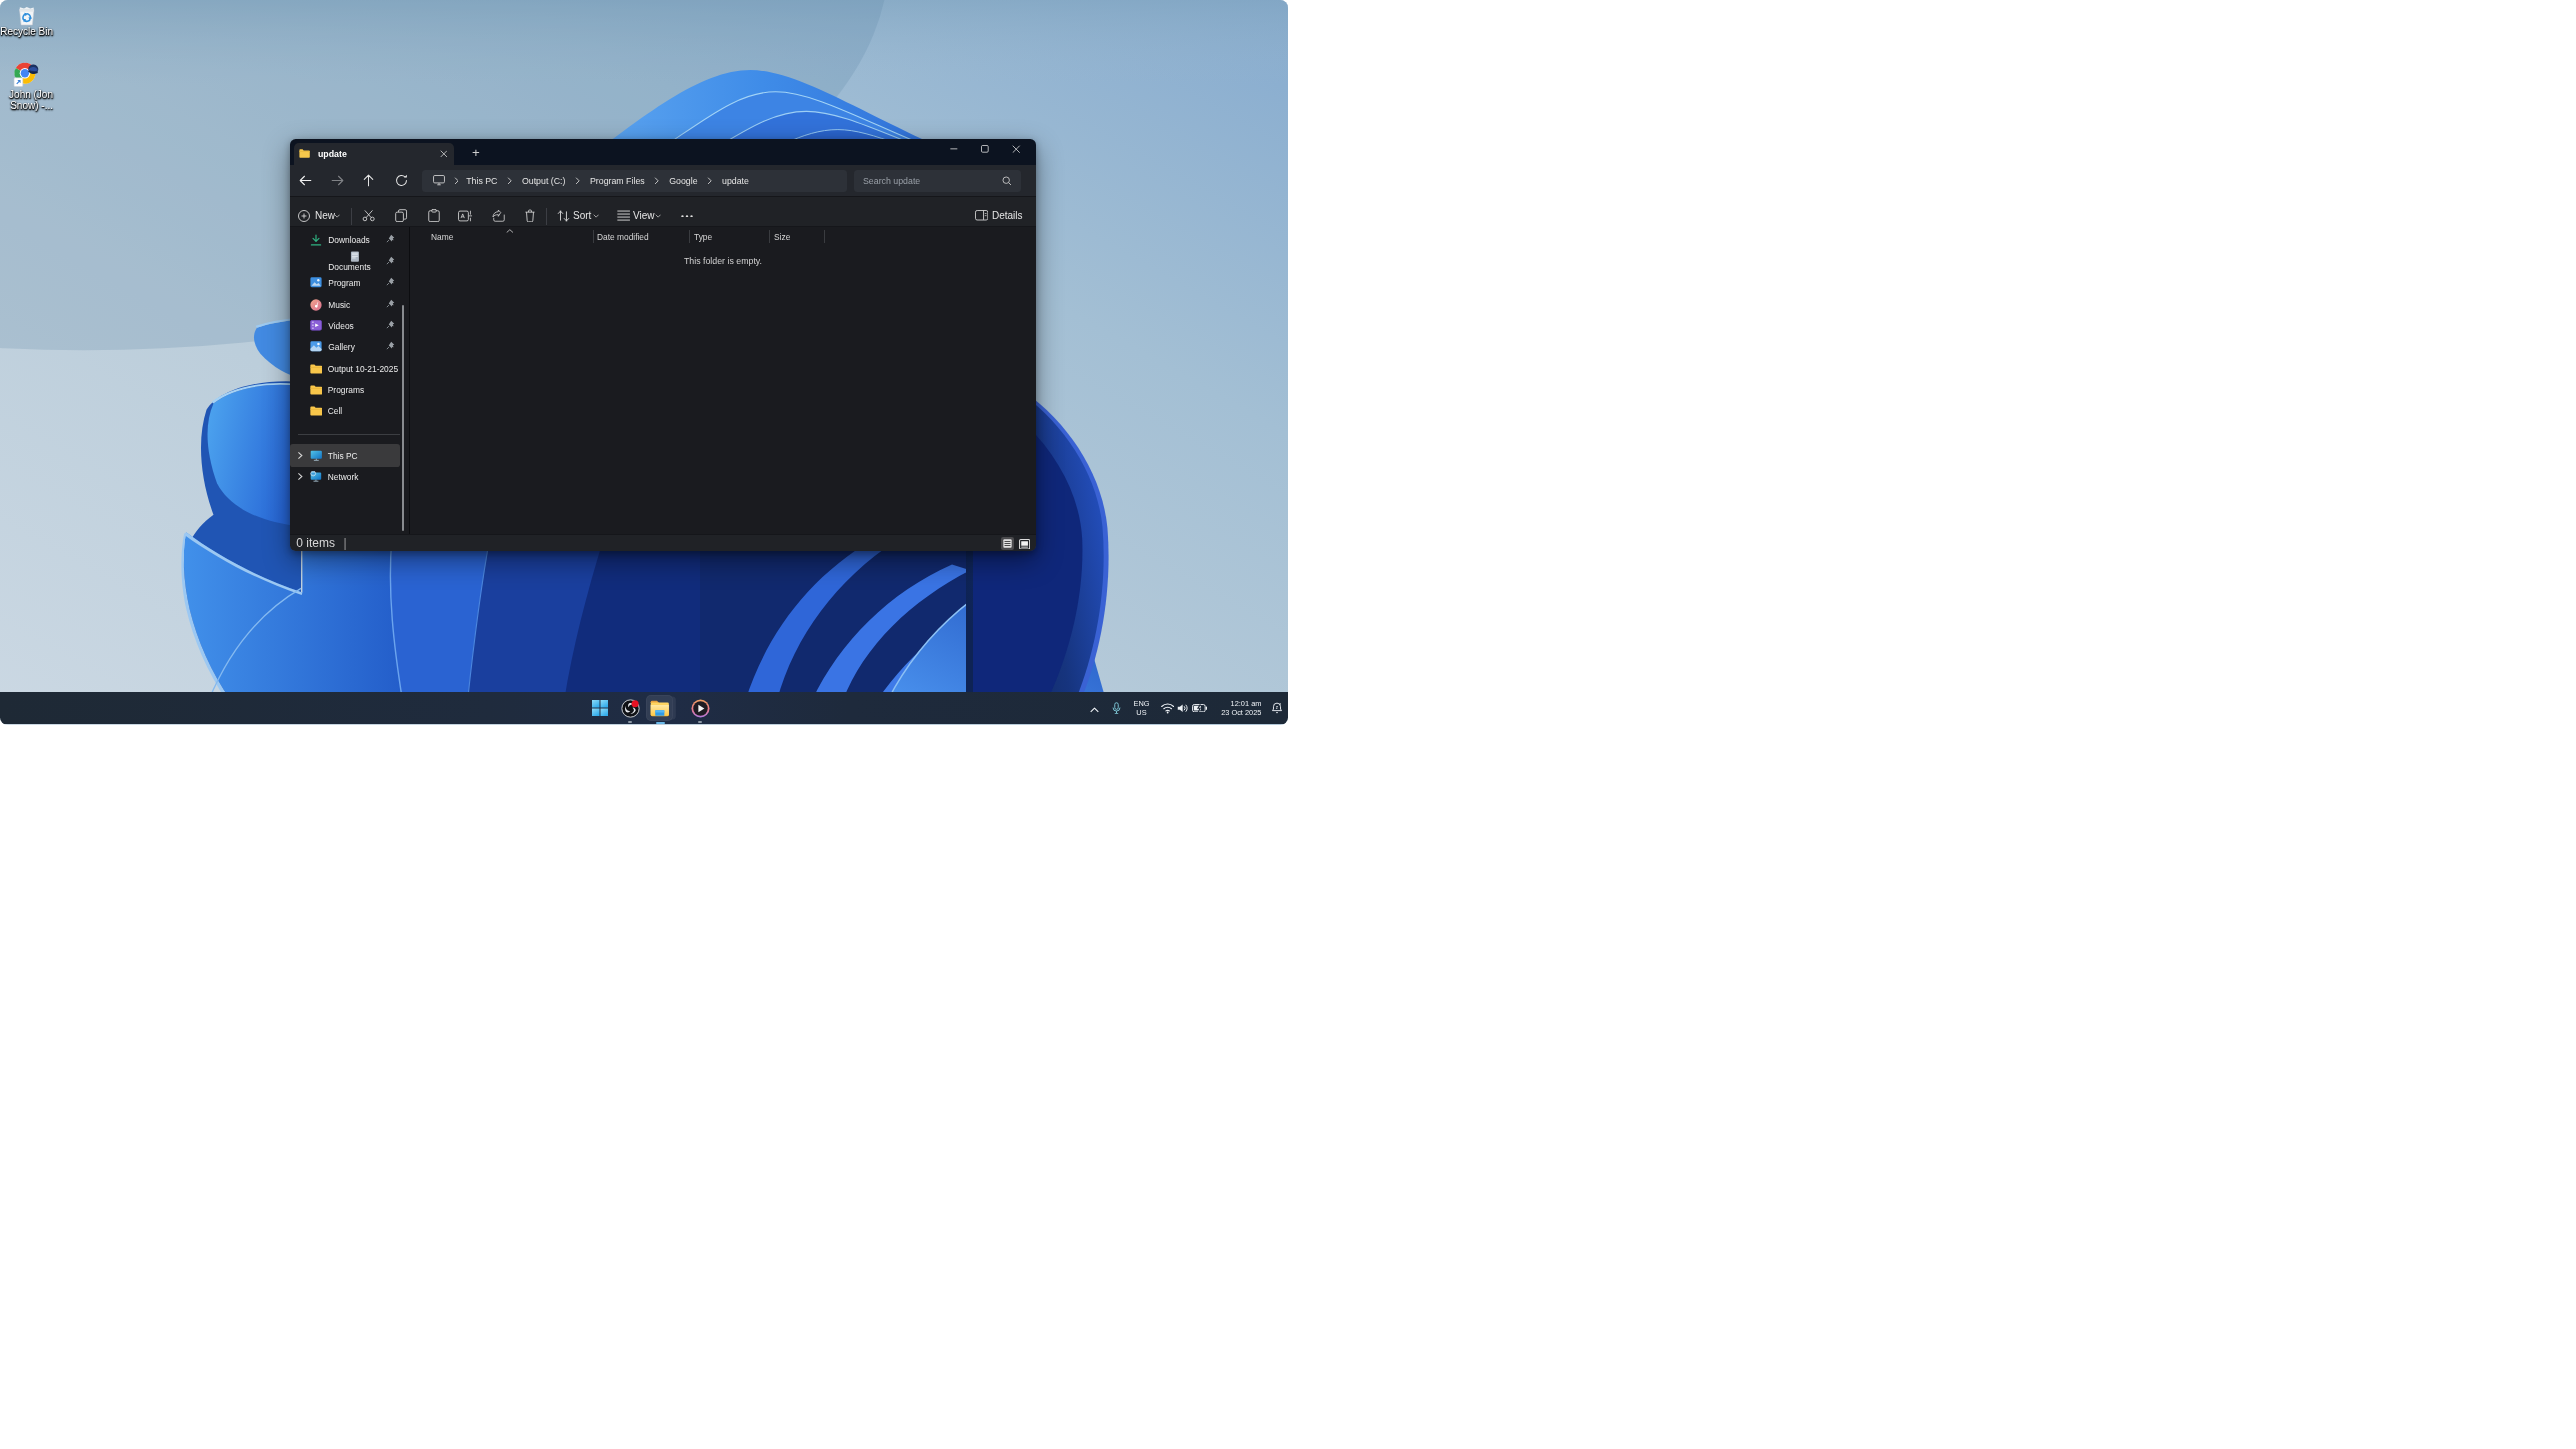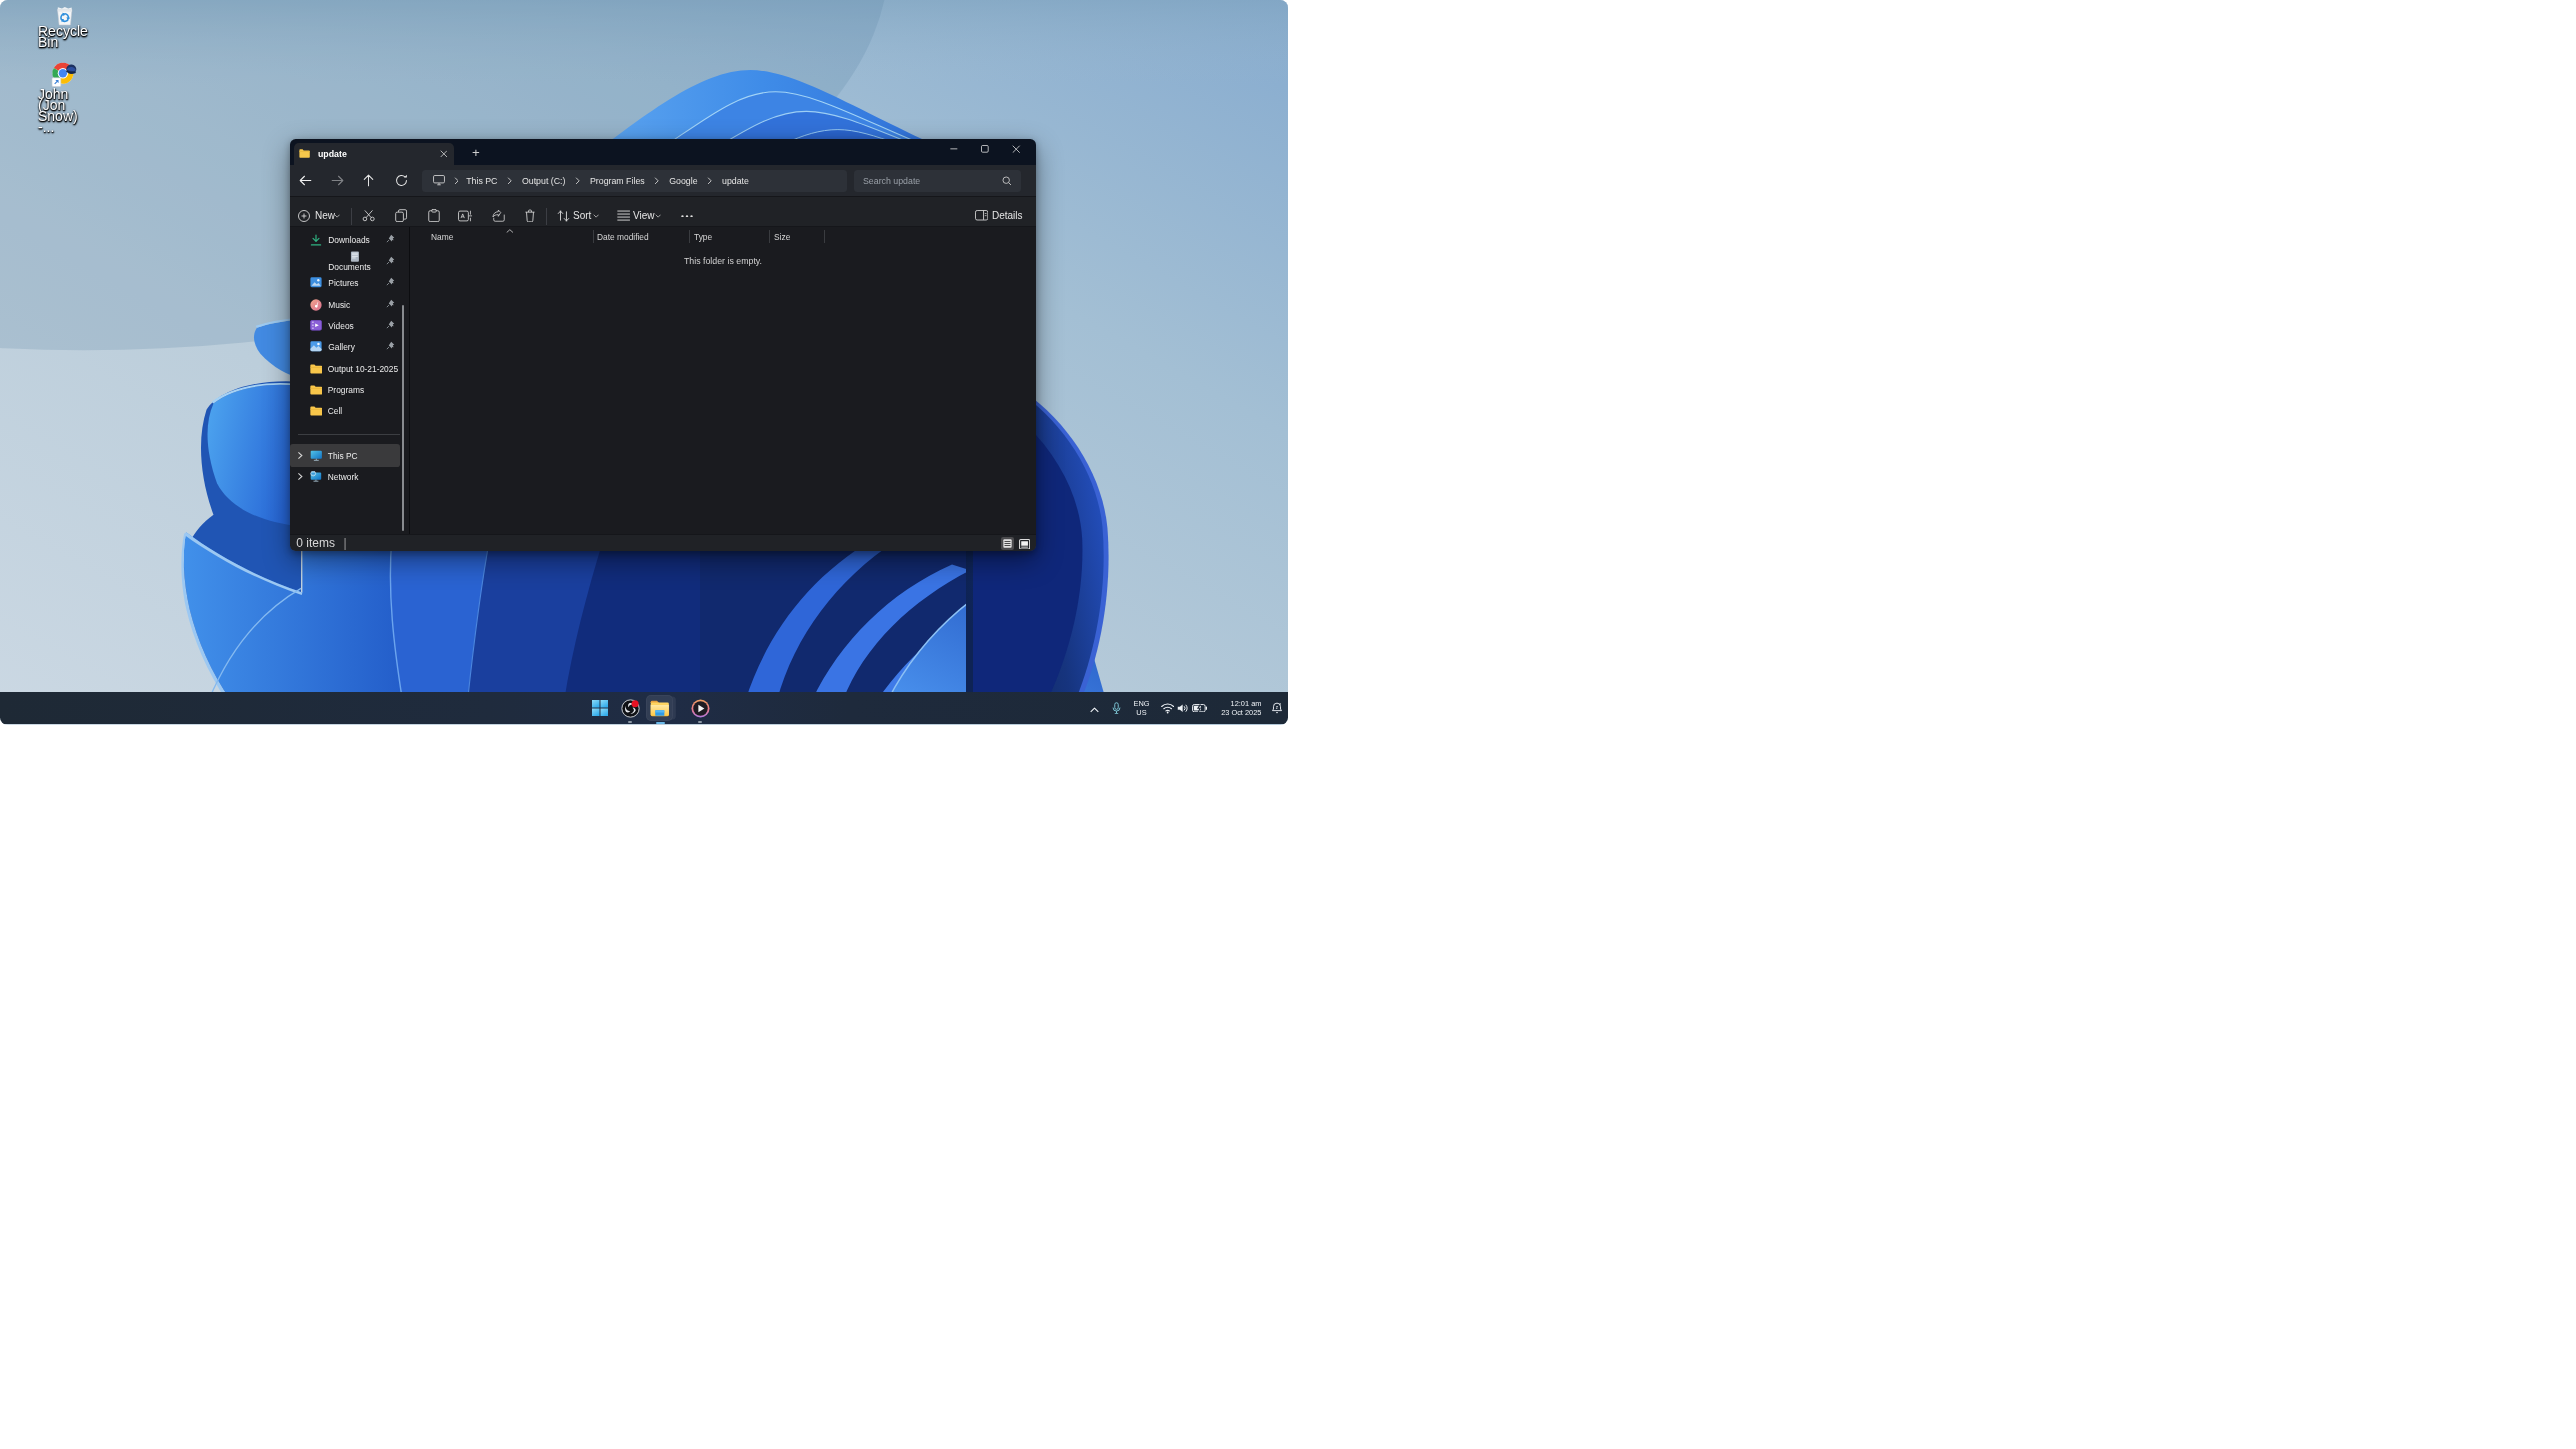--- a/index.html
+++ b/index.html
@@ -3,22 +3,22 @@
 <meta charset="utf-8">
 <style>
   * { margin:0; padding:0; box-sizing:border-box; }
   html,body { background:#fff; width:1288px; height:725px; overflow:hidden;
     font-family:"Liberation Sans", sans-serif; }
   .screen { position:absolute; left:0; top:0; width:1288px; height:725px;
     border-radius:7.7px; overflow:hidden; }
   .wall { position:absolute; left:0; top:0; width:1288px; height:725px; }
 
   
-  .dicon { position:absolute; text-align:left; color:#fff; font-size:14px;
-    text-shadow:0 0.7px 1.4px #000, 0 0.7px 2.1px #000, 0.7px 1.4px 1.4px rgba(0,0,0,.9); line-height:11px;margin-left:38px; }
+  .dicon { position:absolute; text-align:right; color:#fff; font-size:10px;
+    text-shadow:0 0.7px 1.4px #000, 0 0.7px 2.1px #000, 0.7px 1.4px 1.4px rgba(0,0,0,.9); line-height:11px; }
 
   
   .win { position:absolute; left:290px; top:139px; width:746px; height:412px;
     border-radius:5.6px; overflow:hidden; box-shadow:0 9.8px 26.6px rgba(0,0,0,.42), 0 2.1px 7px rgba(0,0,0,.3), inset 0 0 0 0.7px rgba(255,255,255,.045);
     font-size:8.8px; color:#e8e8e8; }
   .tabstrip { position:absolute; left:0; top:0; width:100%; height:26px; background:#0c1320; }
   .tab { position:absolute; left:3.5px; top:3.9px; width:160px; height:22px; background:#24272d;
     border-radius:4.9px 4.9px 0 0; display:flex; align-items:center; }
   .tab .lbl { font-weight:700; color:#fff; }
   .plus { position:absolute; left:176px; top:4.2px; width:19.6px; height:19.6px; color:#cfcfcf;
@@ -347,21 +347,21 @@
               <path d="M7.5 1 L12 5.5 L9.8 6 L11 9 L9 8.8 L8.5 11 L4 6.5 Z" fill="#9aa0a6"></path>
               <path d="M4.2 8.8 L1.2 11.8" stroke="#9aa0a6" stroke-width="1.2"></path>
             </svg>
         </div>
         <div class="srow" style="top:45px;">
           <svg width="12" height="10.5" viewBox="0 0 17 15" style="margin:0 6.3px 0 20px;">
               <rect x="0.5" y="0.5" width="16" height="14" rx="2" fill="#3d8fe0"></rect>
               <path d="M2 12.5 L6.5 7.5 L9.5 10.5 L12 8.5 L15 12 L15 12.5 Z" fill="#bcd8f2"></path>
               <circle cx="11.8" cy="4.6" r="1.7" fill="#e8f2fb"></circle>
             </svg>
-          <span>Pictures</span>
+          <span>Program</span>
           <svg class="pin" width="9" height="9" viewBox="0 0 13 13">
               <path d="M7.5 1 L12 5.5 L9.8 6 L11 9 L9 8.8 L8.5 11 L4 6.5 Z" fill="#9aa0a6"></path>
               <path d="M4.2 8.8 L1.2 11.8" stroke="#9aa0a6" stroke-width="1.2"></path>
             </svg>
         </div>
         <div class="srow" style="top:67px;">
           <svg width="12" height="12" viewBox="0 0 17 17" style="margin:0 6.3px 0 20px;">
               <defs>
                 <linearGradient id="mgrad" x1="0" y1="0" x2="1" y2="1">
                   <stop offset="0" stop-color="#f2a68c"></stop>

